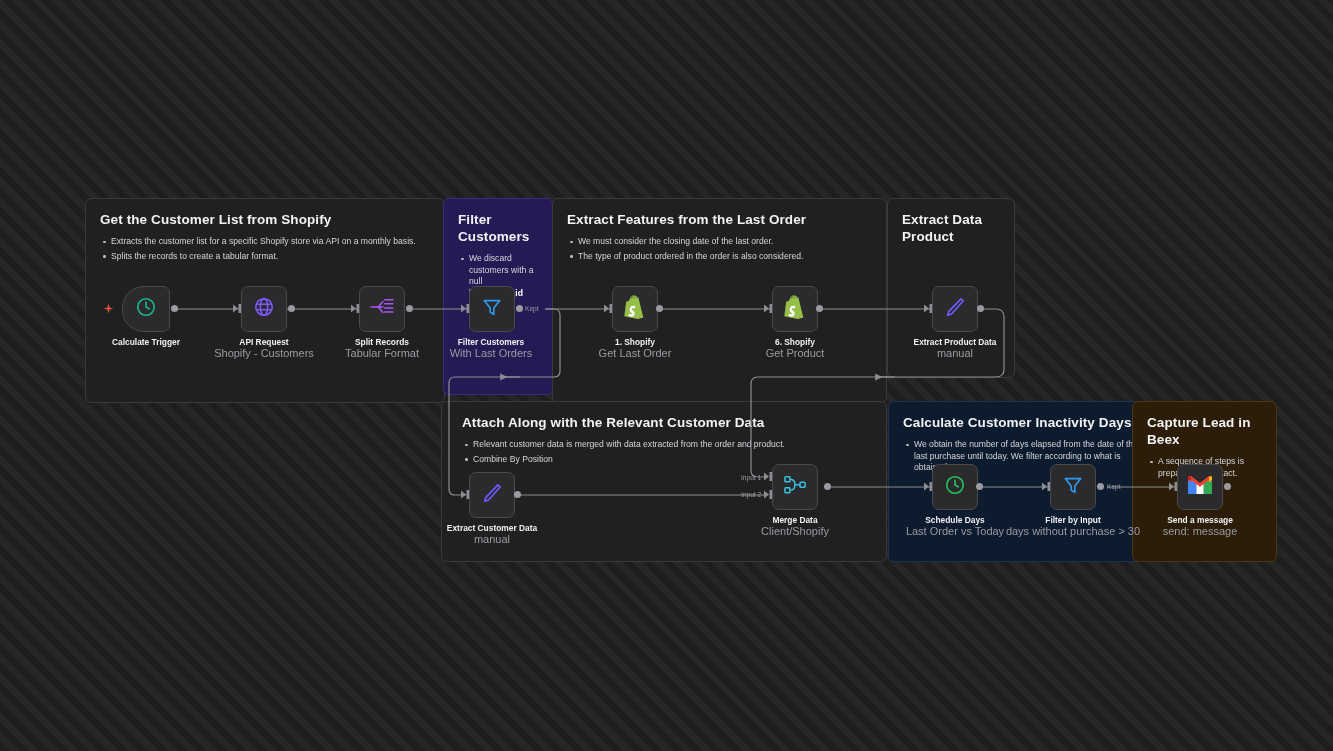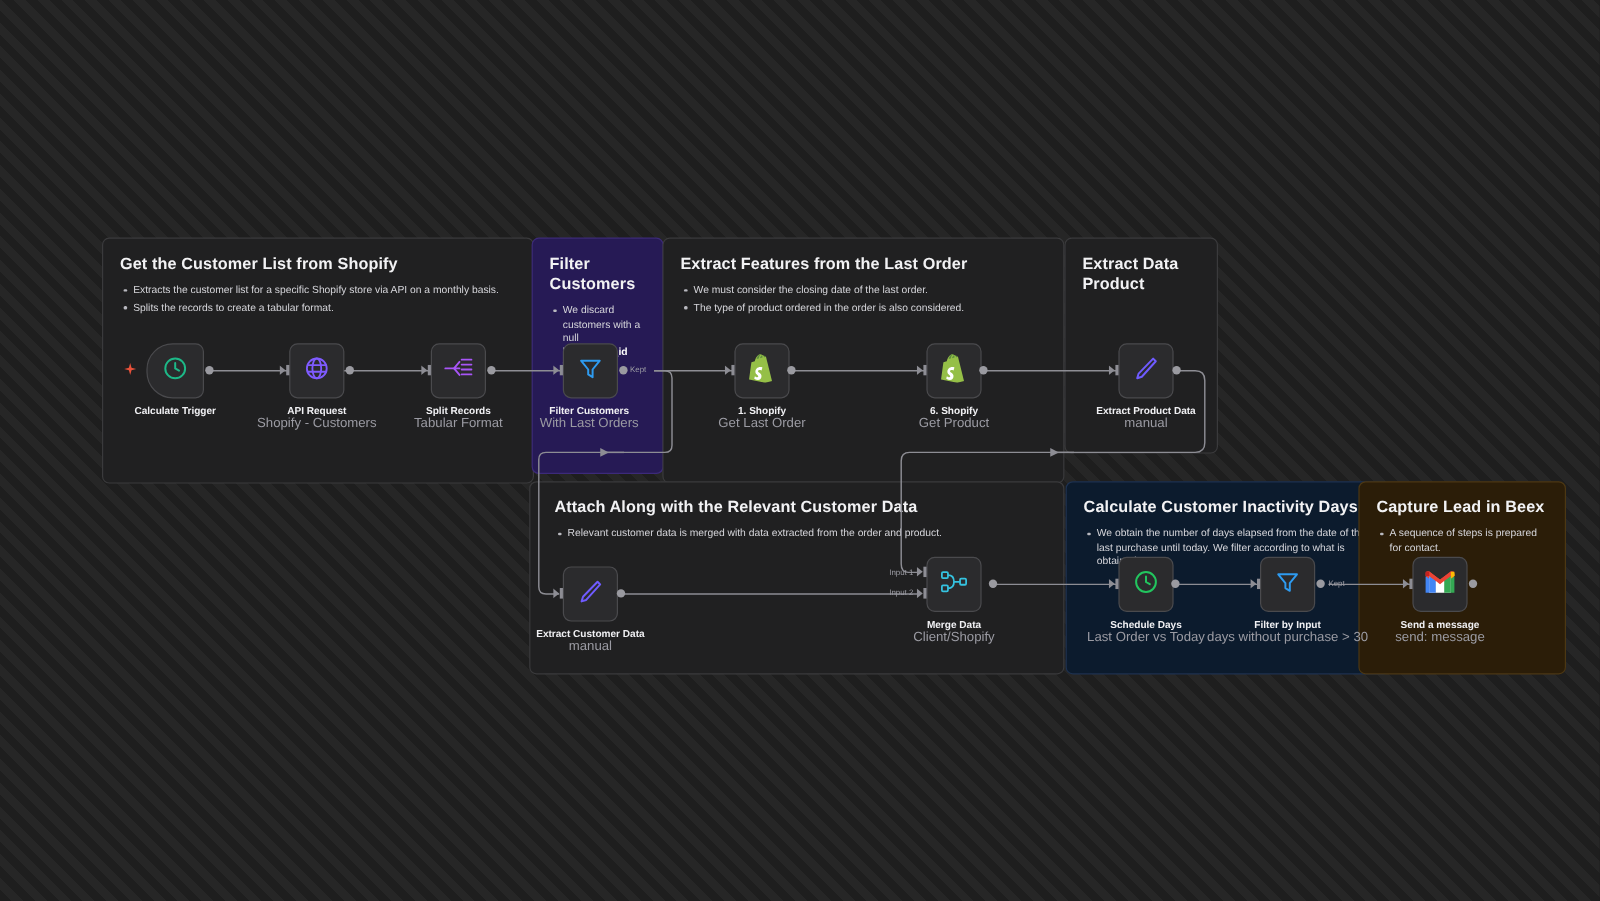--- a/index.html
+++ b/index.html
@@ -162,31 +162,32 @@
     <ul>
       <li>We must consider the closing date of the last order.</li>
       <li>The type of product ordered in the order is also considered.</li>
     </ul>
   </div>
 
   <div class="sticky dark" style="left:441px;top:401px;width:446px;height:161px;padding-left:20px;">
     <h3>Attach Along with the Relevant Customer Data</h3>
     <ul>
       <li>Relevant customer data is merged with data extracted from the order and product.</li>
+      <li>Combine By Position</li>
     </ul>
   </div>
 
   <div class="sticky navy" style="left:888px;top:401px;width:271px;height:161px;">
     <h3>Calculate Customer Inactivity Days</h3>
     <ul>
       <li>We obtain the number of days elapsed from the date of the last purchase until today. We filter according to what is obtained</li>
     </ul>
   </div>
 
-  <div class="sticky brown" style="left:1132px;top:401px;width:173px;height:161px;">
+  <div class="sticky brown" style="left:1132px;top:401px;width:145px;height:161px;">
     <h3>Capture Lead in Beex</h3>
     <ul>
       <li>A sequence of steps is prepared for contact.</li>
     </ul>
   </div>
 
   <div class="bolt" style="left:103px;top:302px;">
     <svg width="11" height="13" viewBox="0 0 11 13">
         <path d="M5.5,0.5 L6.6,4.4 L10.5,5.5 L6.6,6.6 L5.5,10.5 L4.4,6.6 L0.5,5.5 L4.4,4.4 Z" fill="#e8513a"></path>
       </svg>

